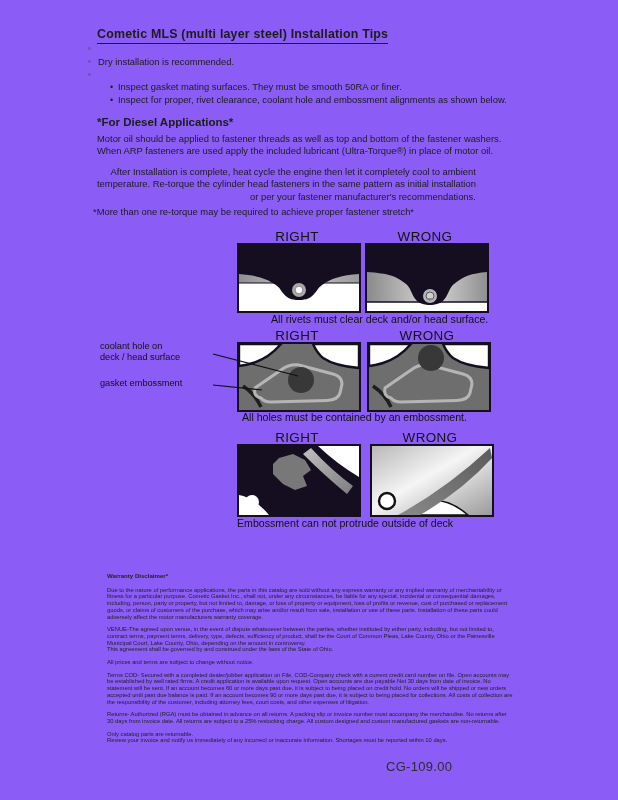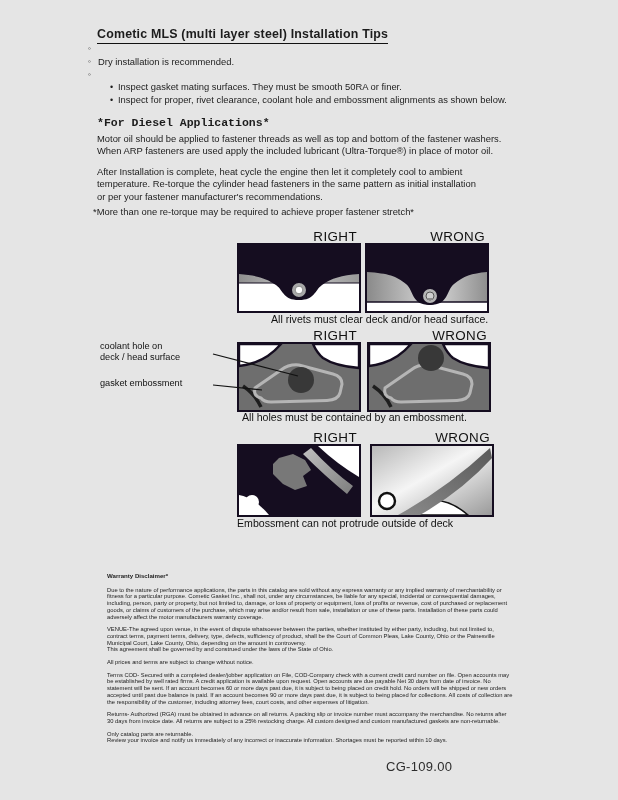--- a/index.html
+++ b/index.html
@@ -1,32 +1,32 @@
 <!DOCTYPE html>
 <html><head>
 <meta charset="utf-8">
 <style>
   html,body{margin:0;padding:0;background:#ffffff;}
   .page{
-    position:relative;width:618px;height:800px;background:#e5e5e5;overflow:hidden;
+    position:relative;width:618px;height:800px;background:#8b5cf6;overflow:hidden;
     font-family:"Liberation Sans","DejaVu Sans",sans-serif;color:#1c1c1c;
   }
   .abs{position:absolute;}
   .title{
     font-size:12.4px;font-weight:bold;letter-spacing:.2px;
     border-bottom:1.6px solid #111;padding-bottom:2px;display:inline-block;
   }
   .body-line{font-size:9.4px;line-height:12.8px;white-space:nowrap;}
   .tips .row{display:flex;align-items:flex-start;}
   .bullet{width:10px;font-size:8px;line-height:12.8px;}
   .subbullet{width:8px;font-size:9px;line-height:12.4px;}
   .tips .sub{margin-left:22px;}
-  .h2{font-size:11.5px;font-weight:bold;white-space:nowrap;font-family:Liberation Mono, monospace;}
+  .h2{font-size:11.5px;font-weight:bold;white-space:nowrap;}
   .para .body-line{line-height:12.3px;}
-  .figlabel{width:120px;text-align:right;font-size:13.4px;letter-spacing:.4px;color:#111;white-space:nowrap;}
+  .figlabel{width:120px;text-align:center;font-size:13.4px;letter-spacing:.4px;color:#111;white-space:nowrap;}
   .caption{font-size:10.6px;color:#111;line-height:12.4px;white-space:nowrap;}
   .diag{display:block;border:2px solid #150d20;background:#fff;}
   .annot{font-size:9.2px;line-height:11.2px;color:#111;white-space:nowrap;}
   .warranty{width:407px;font-size:5.8px;line-height:6.7px;color:#222;text-align:left;}
   .warranty .wh{font-size:6.1px;font-weight:bold;margin:0 0 7px 0;}
   .warranty p{margin:0 0 6px 0;}
   .footer-code{font-size:13px;color:#2d2d2d;letter-spacing:.3px;white-space:nowrap;}
 </style>
 </head>
 <body>
@@ -58,21 +58,21 @@
     </div>
   </div>
 
   <div class="abs h2" style="left:97px;top:116px;">*For Diesel Applications*</div>
 
   <div class="abs para" style="left:97px;top:133px;">
     <div class="body-line">Motor oil should be applied to fastener threads as well as top and bottom of the fastener washers.</div>
     <div class="body-line">When ARP fasteners are used apply the included lubricant (Ultra-Torque®) in place of motor oil.</div>
   </div>
 
-  <div class="abs para" style="left:97px;top:166px;">
+  <div class="abs para" style="left:97px;top:166px;text-align:right;">
     <div class="body-line">After Installation is complete, heat cycle the engine then let it completely cool to ambient</div>
     <div class="body-line">temperature. Re-torque the cylinder head fasteners in the same pattern as initial installation</div>
     <div class="body-line">or per your fastener manufacturer's recommendations.</div>
   </div>
 
   <div class="abs body-line" style="left:93px;top:206px;">*More than one re-torque may be required to achieve proper fastener stretch*</div>
 
   <div class="abs figlabel" style="left:237px;top:229px;">RIGHT</div>
   <div class="abs figlabel" style="left:365px;top:229px;">WRONG</div>
 

